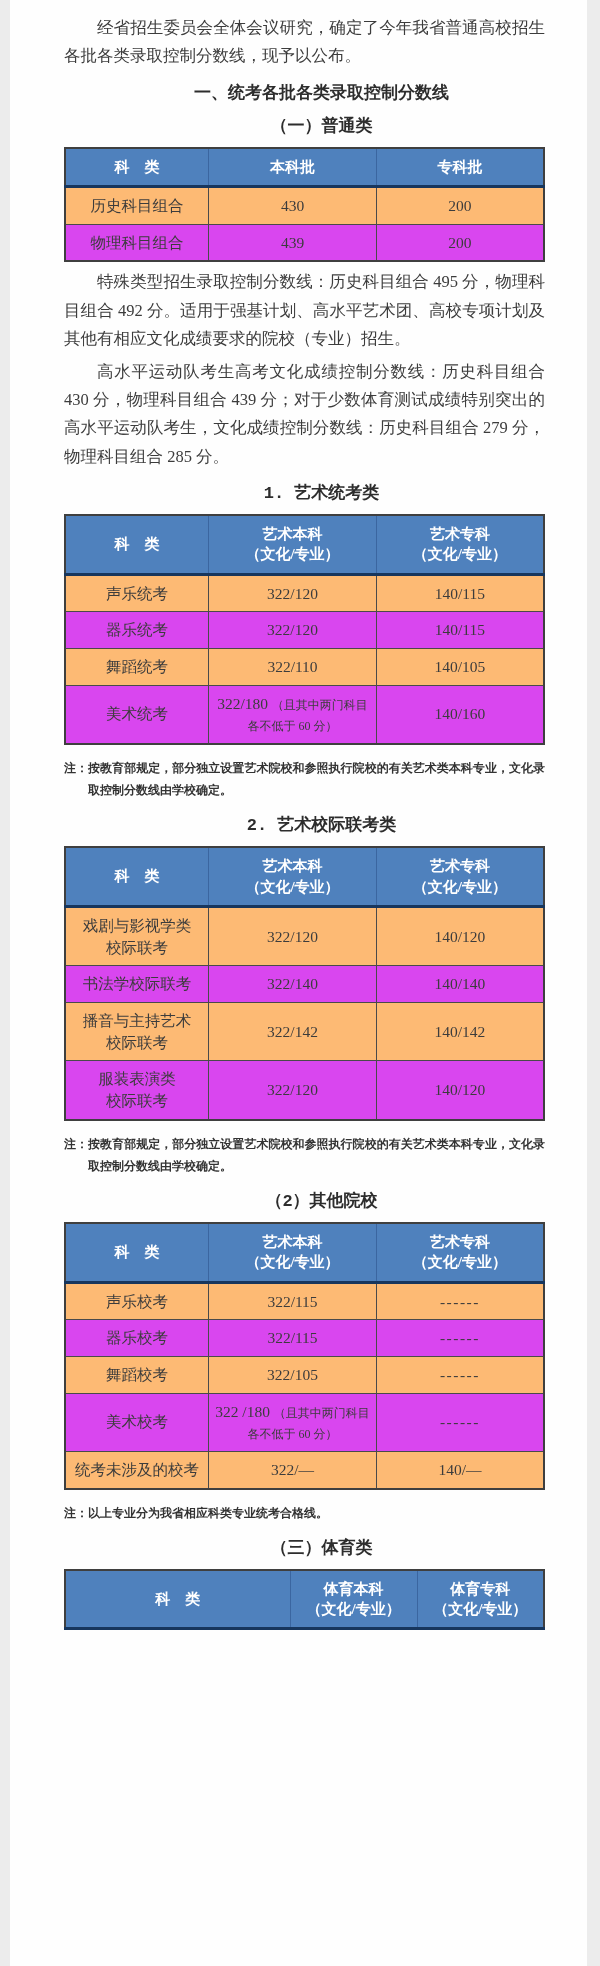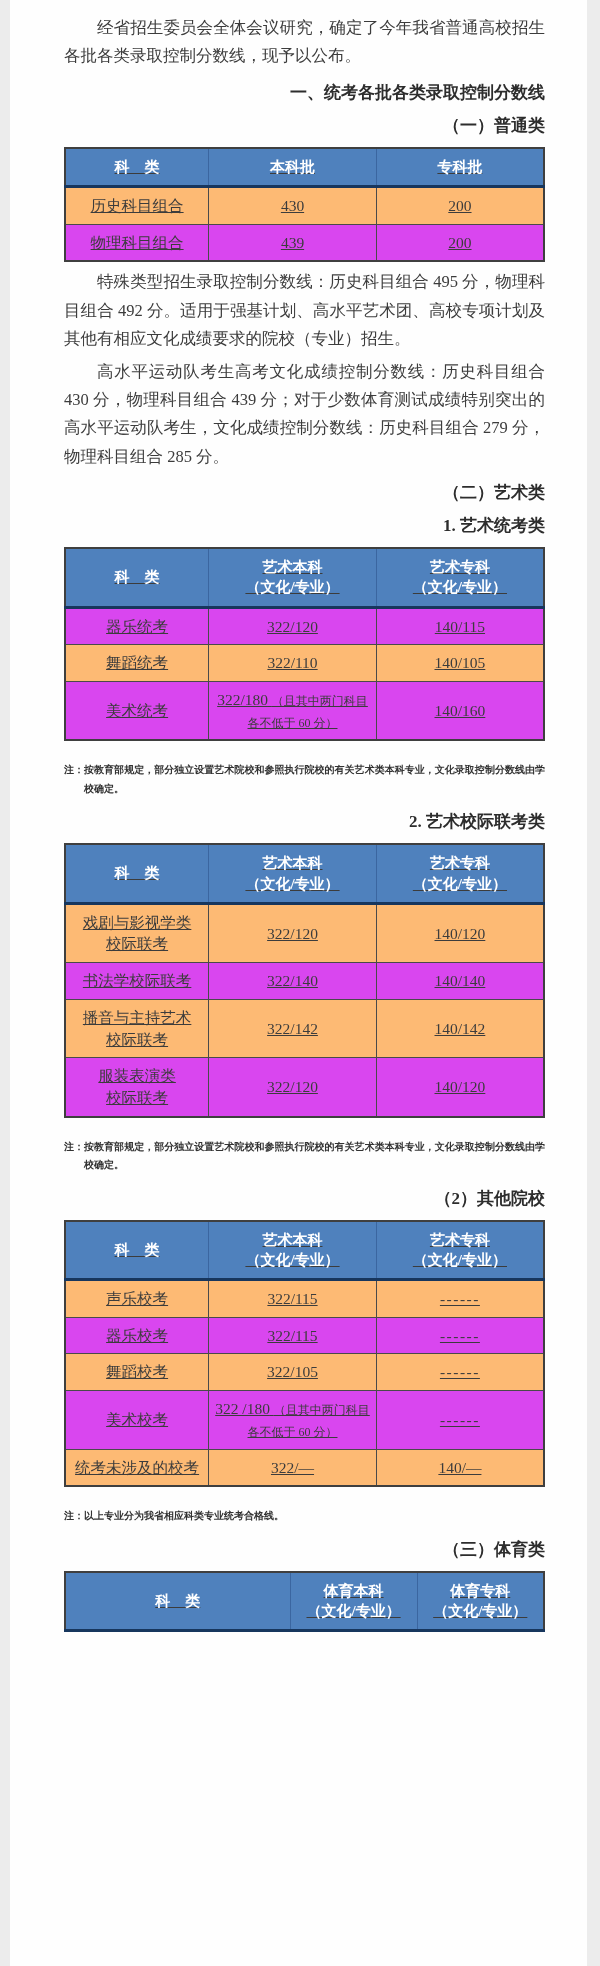--- a/index.html
+++ b/index.html
@@ -5,29 +5,29 @@
   html,body{margin:0;padding:0;background:#e9e9e9;}
   .page{
     width:600px;min-height:1966px;box-sizing:border-box;background:#fefefe;
     border-left:10px solid #ececec;border-right:13px solid #ececec;
     padding:10px 42px 60px 54px;
     font-family:"Liberation Serif","DejaVu Serif",serif;color:#3c3c3c;
   }
   .p{font-size:16.5px;line-height:1.72;text-align:justify;margin:4px 0;}
   .indent{text-indent:2em;}
   .h{
-    font-family:Liberation Serif, serif;font-weight:700;
-    font-size:17px;color:#2d2d2d;margin:10px 0 6px;padding-left:2em;text-align:right;
+    font-family:Liberation Mono, monospace;font-weight:700;
+    font-size:17px;color:#2d2d2d;margin:10px 0 6px;padding-left:2em;text-align:center;
   }
   .note{
     font-family:"Liberation Sans","DejaVu Sans",sans-serif;font-weight:700;
-    font-size:10px;line-height:1.85;color:#333;text-align:justify;
-    margin:20px 0 12px;padding-left:2em;text-indent:-2em;
-  }
-  table.tbl{width:100%;border-collapse:collapse;table-layout:fixed;margin:10px 0 6px;border:2px solid #3f3f3f;text-decoration:underline;}
+    font-size:12px;line-height:1.85;color:#333;text-align:justify;
+    margin:12px 0 12px;padding-left:2em;text-indent:-2em;
+  }
+  table.tbl{width:100%;border-collapse:collapse;table-layout:fixed;margin:10px 0 6px;border:2px solid #3f3f3f;}
   table.tbl th{
     background:#4f81bd;color:#fff;font-weight:700;font-size:15px;line-height:1.35;
     padding:8px 2px;border:1px solid #3b66a0;border-bottom:3px solid #17365d;text-align:center;
   }
   table.tbl td{
     border:1px solid #4a4a4a;font-size:15.5px;line-height:1.4;
     padding:7px 4px;text-align:center;background:#d946ef;
   }
   tr.alt td{background:#fdba74;}
   th.pre, td.pre{white-space:pre-line;}
@@ -67,39 +67,43 @@
         <td>物理科目组合</td>
         <td>439</td>
         <td>200</td>
       </tr>
     </tbody>
   </table>
 
   <p class="p indent">特殊类型招生录取控制分数线：历史科目组合 495 分，物理科目组合 492 分。适用于强基计划、高水平艺术团、高校专项计划及其他有相应文化成绩要求的院校（专业）招生。</p>
   <p class="p indent">高水平运动队考生高考文化成绩控制分数线：历史科目组合 430 分，物理科目组合 439 分；对于少数体育测试成绩特别突出的高水平运动队考生，文化成绩控制分数线：历史科目组合 279 分，物理科目组合 285 分。</p>
 
-  <div class="h">（二）艺术类</div>
   <div class="h">1. 艺术统考类</div>
 
   <table class="tbl">
     <colgroup>
         <col style="width:30%">
         <col style="width:35%">
         <col style="width:35%">
       </colgroup>
     <thead>
       <tr>
         <th>科　类</th>
         <th class="pre">艺术本科
 （文化/专业）</th>
         <th class="pre">艺术专科
 （文化/专业）</th>
       </tr>
     </thead>
     <tbody>
+      <tr class="alt">
+        <td>声乐统考</td>
+        <td>322/120</td>
+        <td>140/115</td>
+      </tr>
       <tr>
         <td>器乐统考</td>
         <td>322/120</td>
         <td>140/115</td>
       </tr>
       <tr class="alt">
         <td>舞蹈统考</td>
         <td>322/110</td>
         <td>140/105</td>
       </tr>

